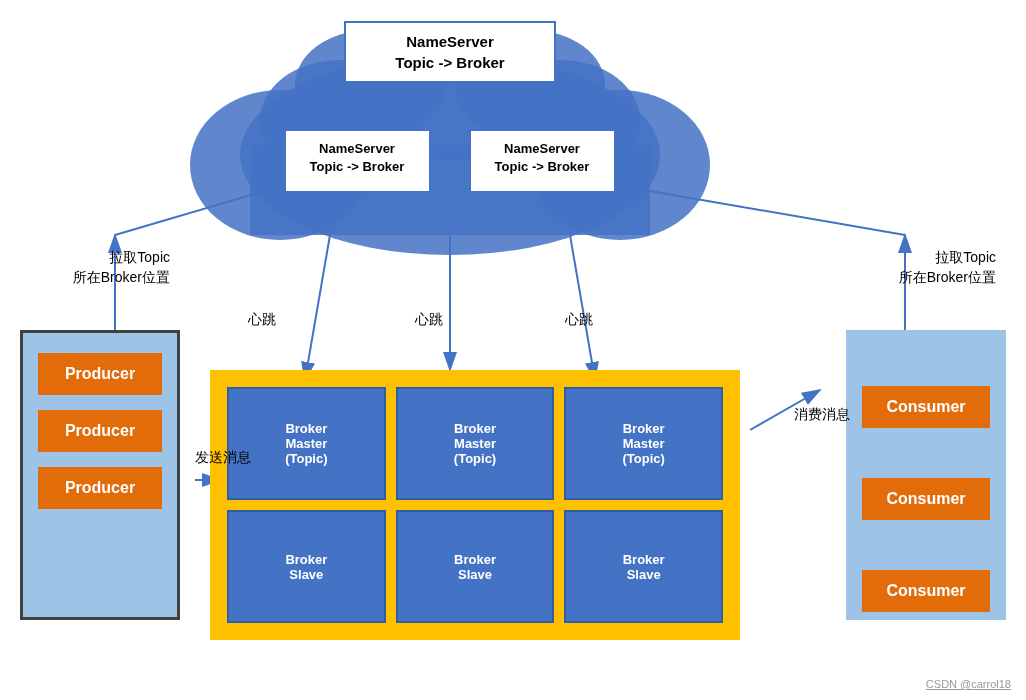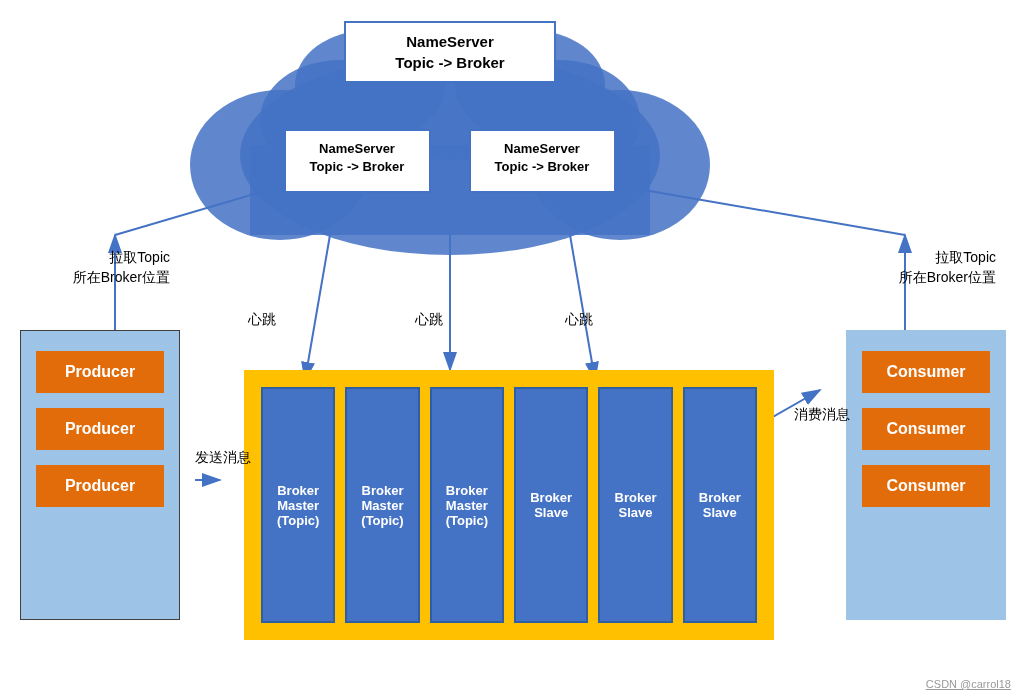--- a/index.html
+++ b/index.html
@@ -23,23 +23,22 @@
     .broker-area {
       position: absolute;
       top: 370px;
       left: 210px;
       width: 530px;
       height: 270px;
       background: #FFC000;
       border: 2px solid #FFC000;
       padding: 15px;
       display: flex;
-      flex-direction: row;
+      flex-direction: column;
       gap: 10px;
-      margin-left: 34px;
     }
 
     .broker-row {
       display: flex;
       gap: 10px;
       flex: 1;
     }
 
     .broker-box {
       flex: 1;
@@ -56,21 +55,21 @@
     }
 
     
     .producer-area {
       position: absolute;
       top: 330px;
       left: 20px;
       width: 160px;
       height: 290px;
       background: #9DC3E6;
-      border: 1px solid #404040;
+      border: 3px solid #404040;
       display: flex;
       flex-direction: column;
       gap: 15px;
       padding: 20px 15px;
     }
 
     .producer-box {
       background: #E26B0A;
       color: white;
       font-weight: bold;
@@ -94,20 +93,21 @@
       padding: 20px 15px;
     }
 
     .consumer-box {
       background: #E26B0A;
       color: white;
       font-weight: bold;
       font-size: 16px;
       text-align: center;
       padding: 12px;
+      margin-top: 35px;
     }
 
     
     .label {
       position: absolute;
       font-size: 14px;
       color: #000;
       text-align: right;
       line-height: 1.4;
     }

